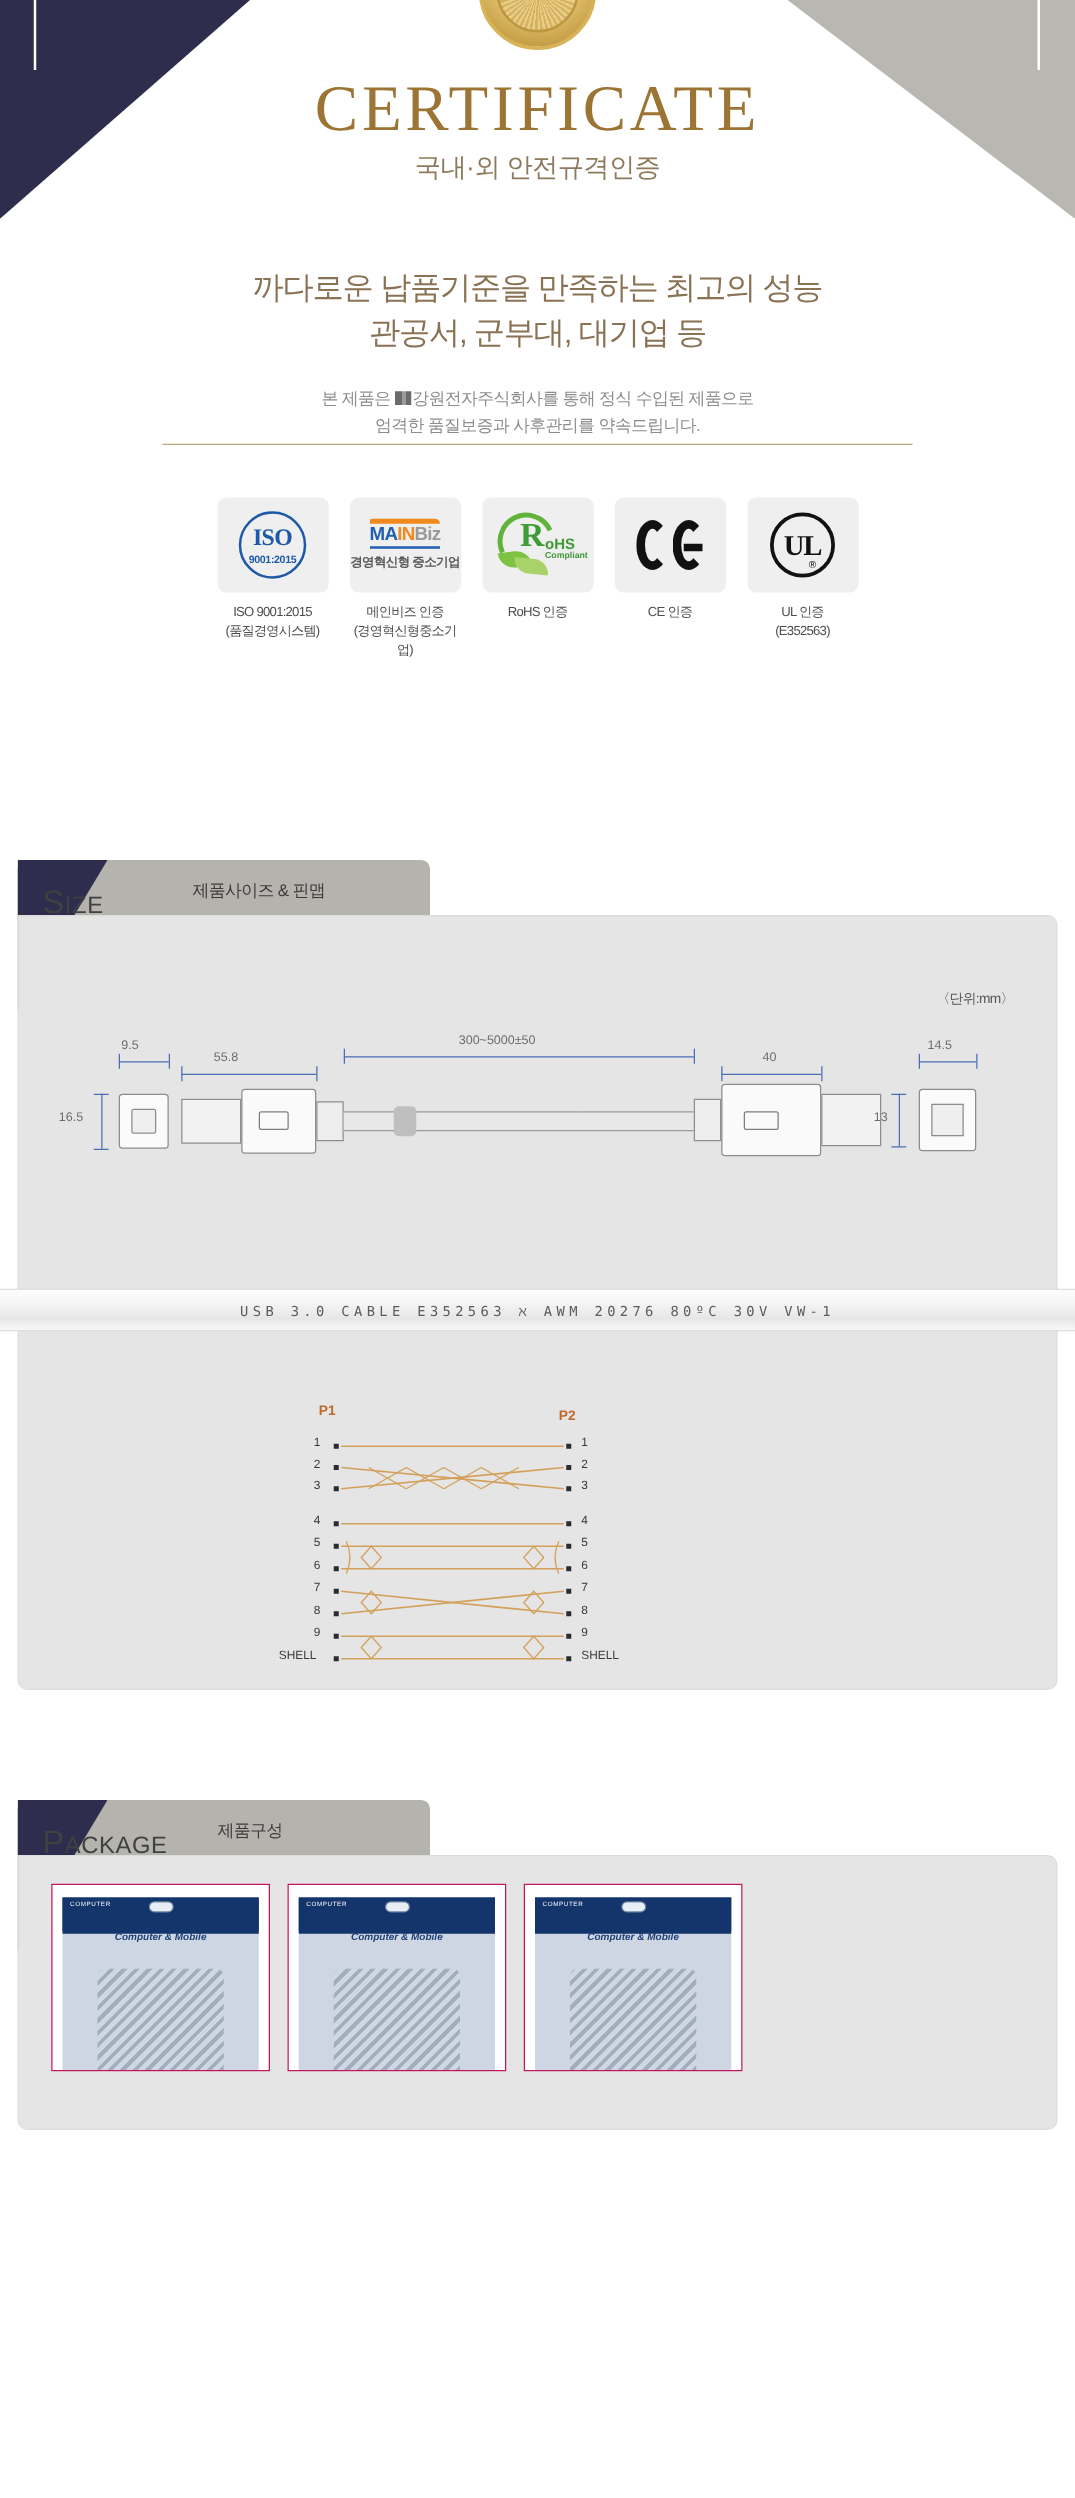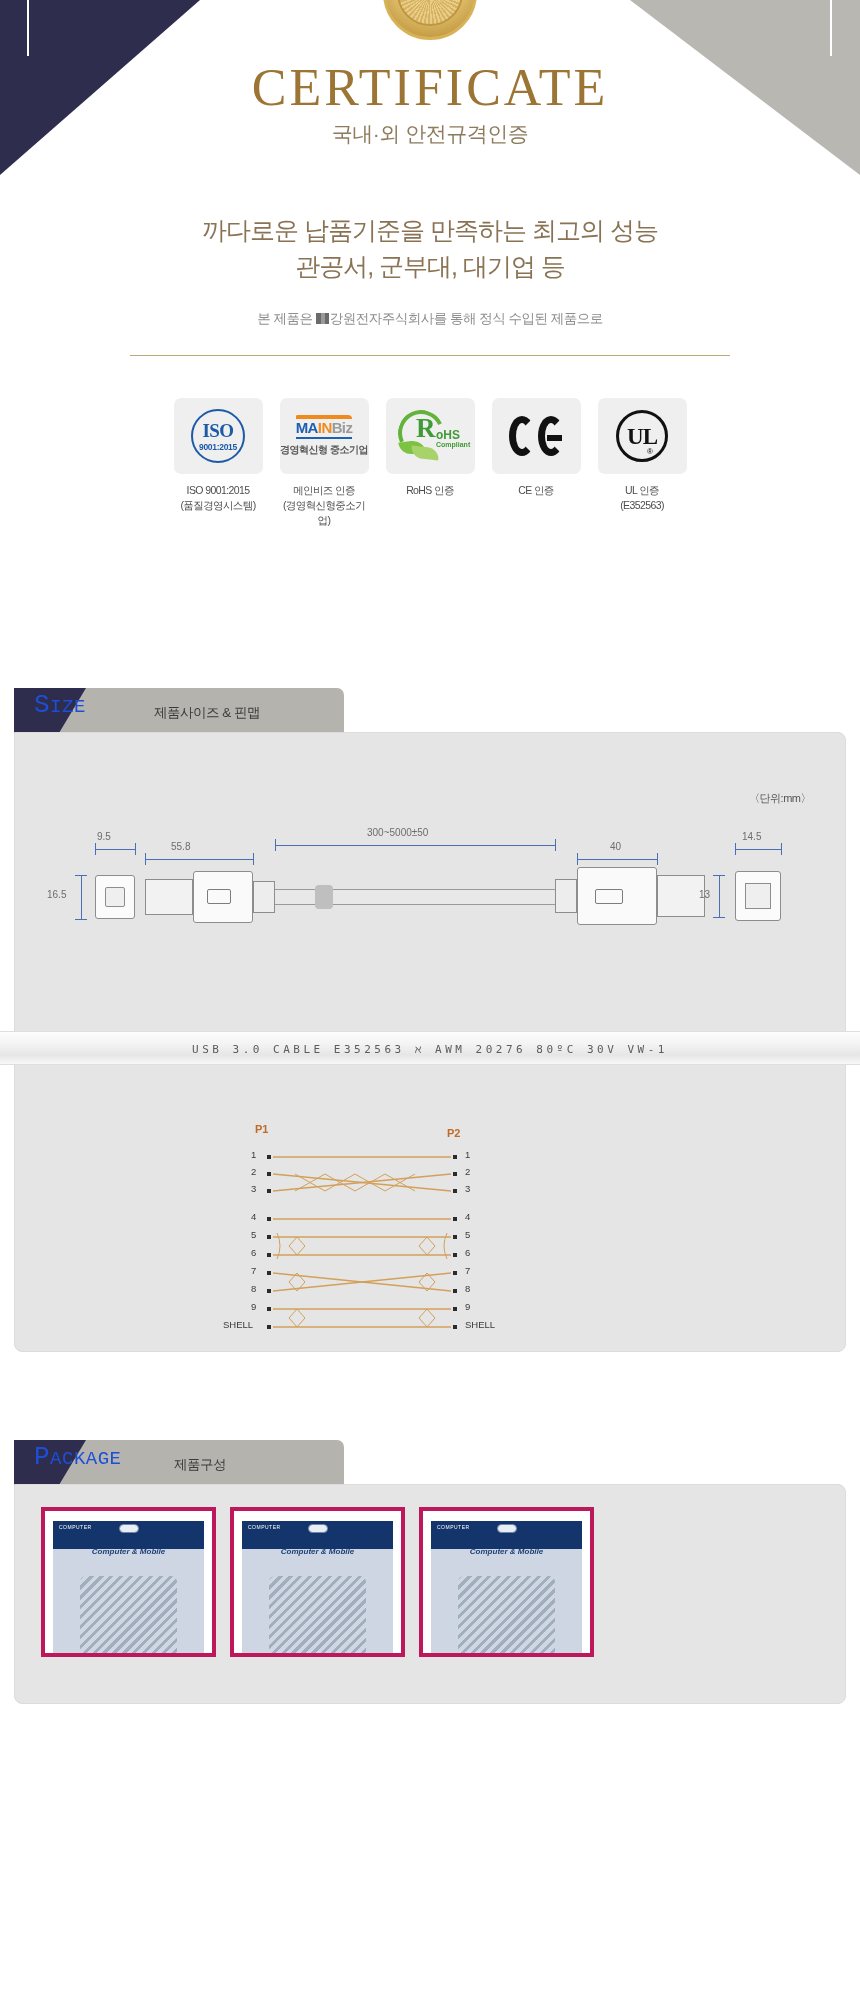--- a/index.html
+++ b/index.html
@@ -133,23 +133,23 @@
   .sec-banner { position:relative; width:330px; height:44px; margin-left:14px; }
   .sec-bg {
     position:absolute; left:0; top:0; width:330px; height:44px;
     background:#b5b3ae; border-radius:7px 7px 0 0;
   }
   .sec-tri-tall {
     position:absolute; left:0; top:0; width:72px; height:120px;
     background:#2e2d4d; clip-path:polygon(0 0, 72px 0, 0 120px);
   }
   .sec-en {
-    position:absolute; left:20px; top:4px; color:#1d4ed8; font-size:26px;
+    position:absolute; left:20px; top:20px; color:#404040; font-size:26px;
     font-weight:300; letter-spacing:0.5px; line-height:1;
-    font-family:Liberation Mono, monospace;
+    font-family:Liberation Sans, sans-serif;
   }
   .sec-en .small { font-size:19px; }
   .sec-ko { position:absolute; left:140px; top:16px; color:#3b3b3b; font-size:13.5px; letter-spacing:-0.5px; }
   .sec-body {
     position:relative; margin-left:14px; width:832px;
     border:1px solid #dcdcdc; border-radius:0 8px 8px 8px; background:#e5e5e5;
   }
 
   
   .size-sec { position:absolute; left:0; top:688px; width:860px; }
@@ -173,21 +173,21 @@
     font-size:11px; color:#5c5c5c; letter-spacing:3.5px; white-space:nowrap;
   }
   .pin-label-head { position:absolute; font-size:11px; font-weight:bold; color:#c06a2a; }
   .pin-num { position:absolute; font-size:9.5px; color:#3a3a3a; }
   .pin-dot { position:absolute; width:4px; height:4px; background:#2b2b2b; }
 
   
   .pkg-sec { position:absolute; left:0; top:1440px; width:860px; }
   .pkg-grid { display:flex; gap:14px; padding:22px 26px 0; }
   .pkg-card {
-    width:175px; height:150px; border:4px solid #be185d; background:#fff;
+    width:175px; height:150px; border:1px solid #be185d; background:#fff;
     position:relative; overflow:hidden;
   }
   .pkg-bag {
     position:absolute; left:8px; top:10px; right:8px; bottom:-30px;
     background:linear-gradient(180deg,#1c3f7a 0 16%, #cdd6e2 16% 100%);
   }
   .pkg-hdr { position:absolute; left:0; top:0; width:100%; height:17%; background:#14356c; }
   .pkg-brand { position:absolute; left:6px; top:3px; font-size:5px; color:#fff; letter-spacing:0.5px; }
   .pkg-title { position:absolute; left:0; right:0; top:16%; text-align:center; font-size:8px; color:#1d3f78; font-weight:bold; font-style:italic; }
   .pkg-hole { position:absolute; left:50%; transform:translateX(-50%); top:3px; width:20px; height:9px; border:1px solid #6f85a8; border-radius:10px; background:#e9eef5; }
@@ -212,20 +212,21 @@
 
 <div class="headline">
   <div>까다로운 납품기준을 만족하는 최고의 성능</div>
   <div>관공서, 군부대, 대기업 등</div>
 </div>
 
 <div class="desc">
   <div>
     <span>본 제품은 </span><span class="kw-logo"></span><span>강원전자주식회사를 통해 정식 수입된 제품으로</span>
   </div>
+  <div>엄격한 품질보증과 사후관리를 약속드립니다.</div>
 </div>
 <div class="divider"></div>
 
 <div class="badges">
 
   <div class="badge-col">
     <div class="badge-box">
       <div class="iso-circ">
         <div class="iso-main">ISO</div>
         <div class="iso-year">9001:2015</div>

